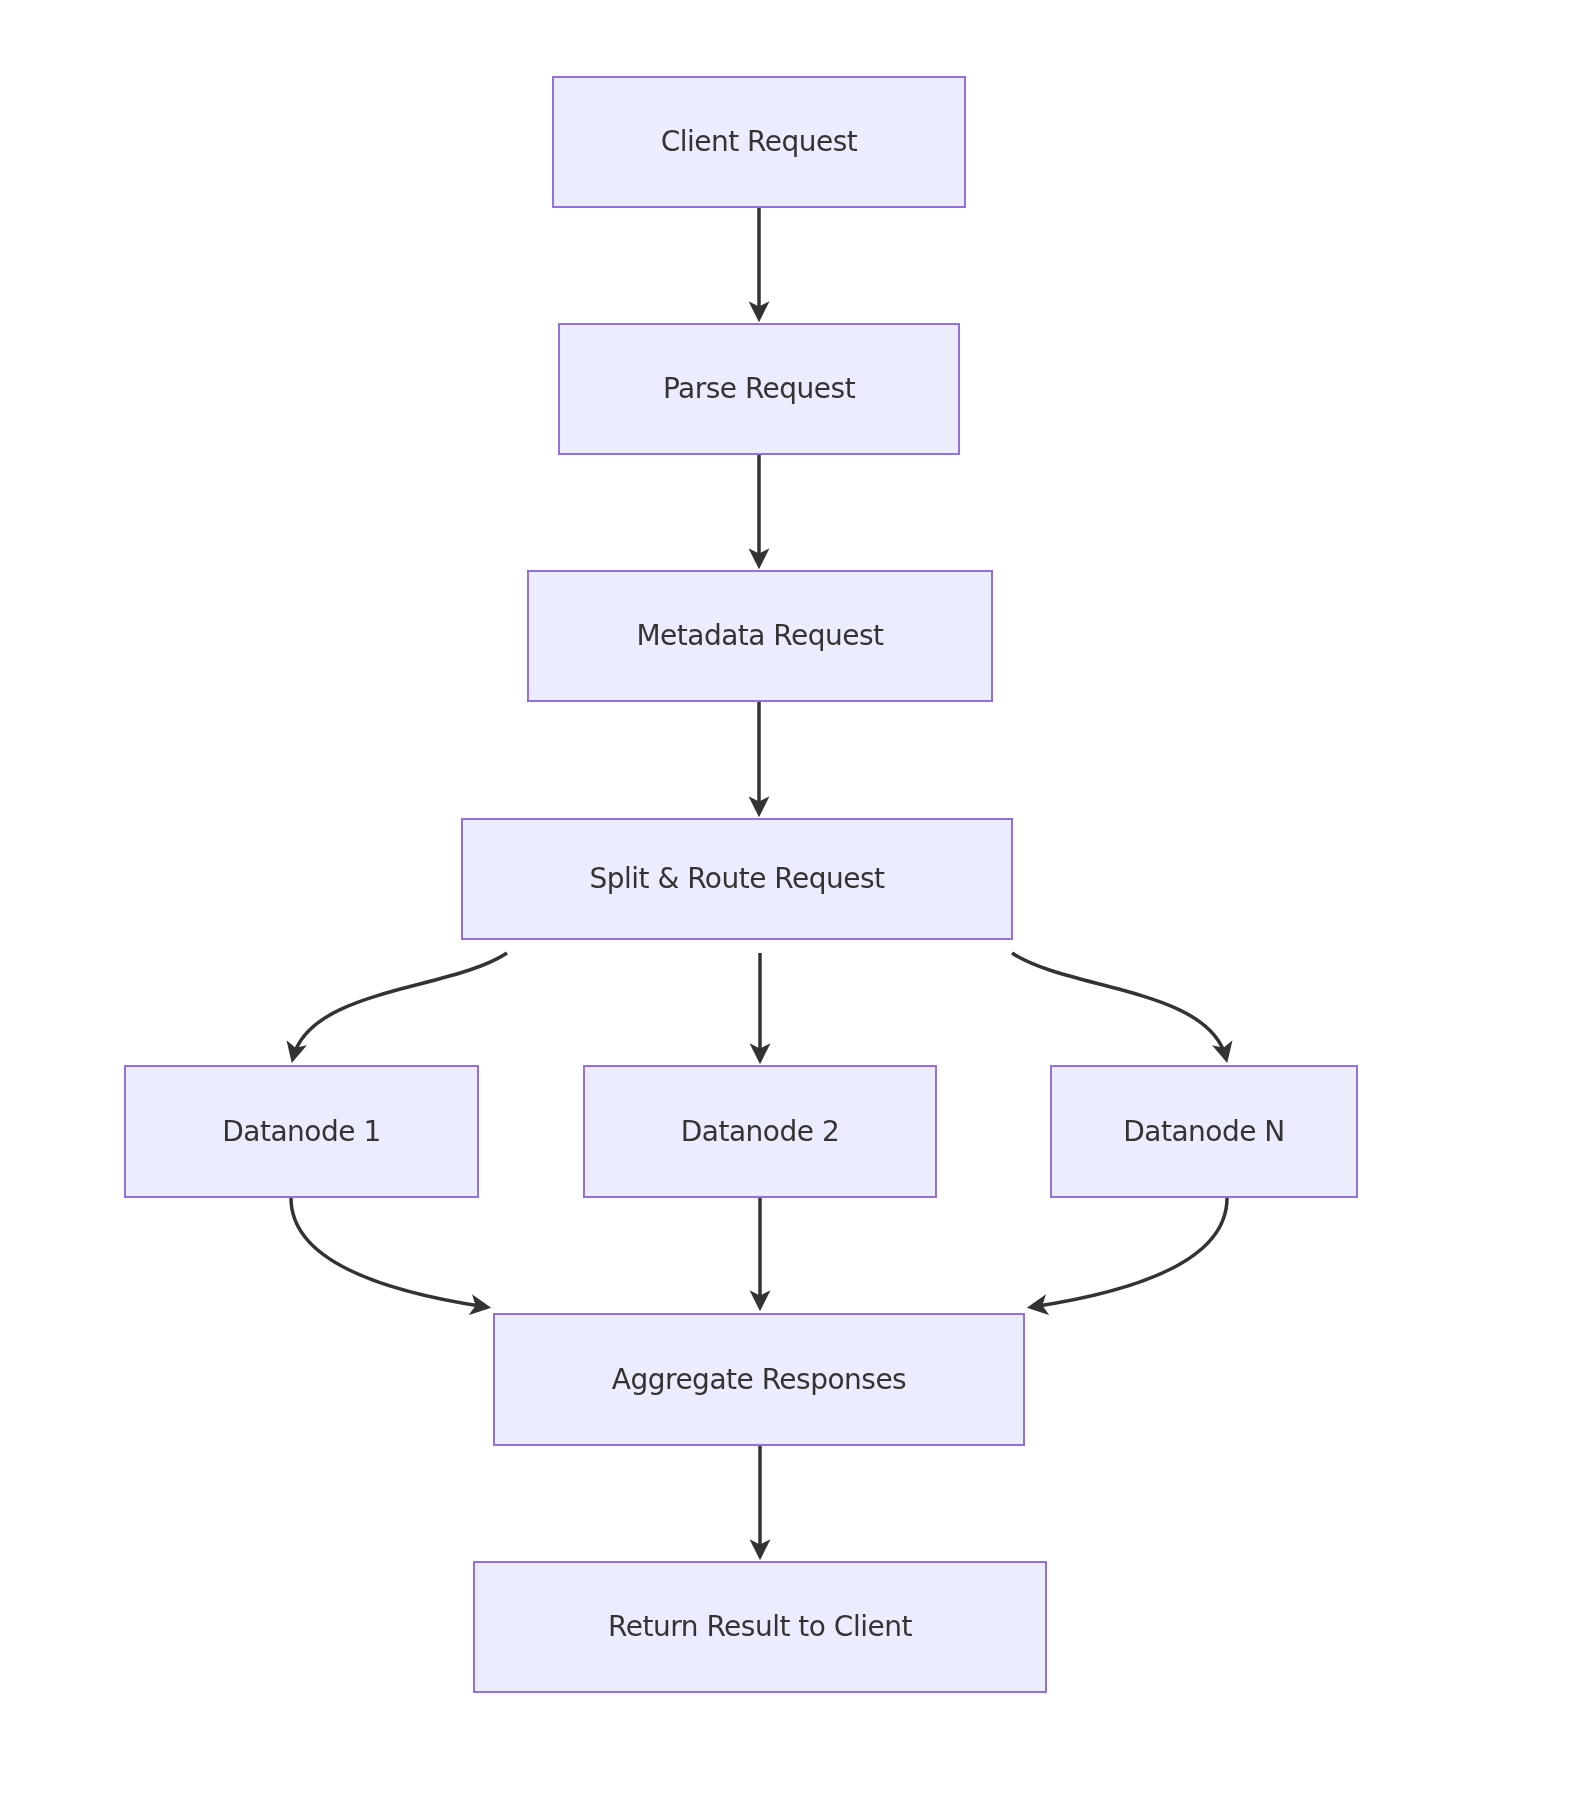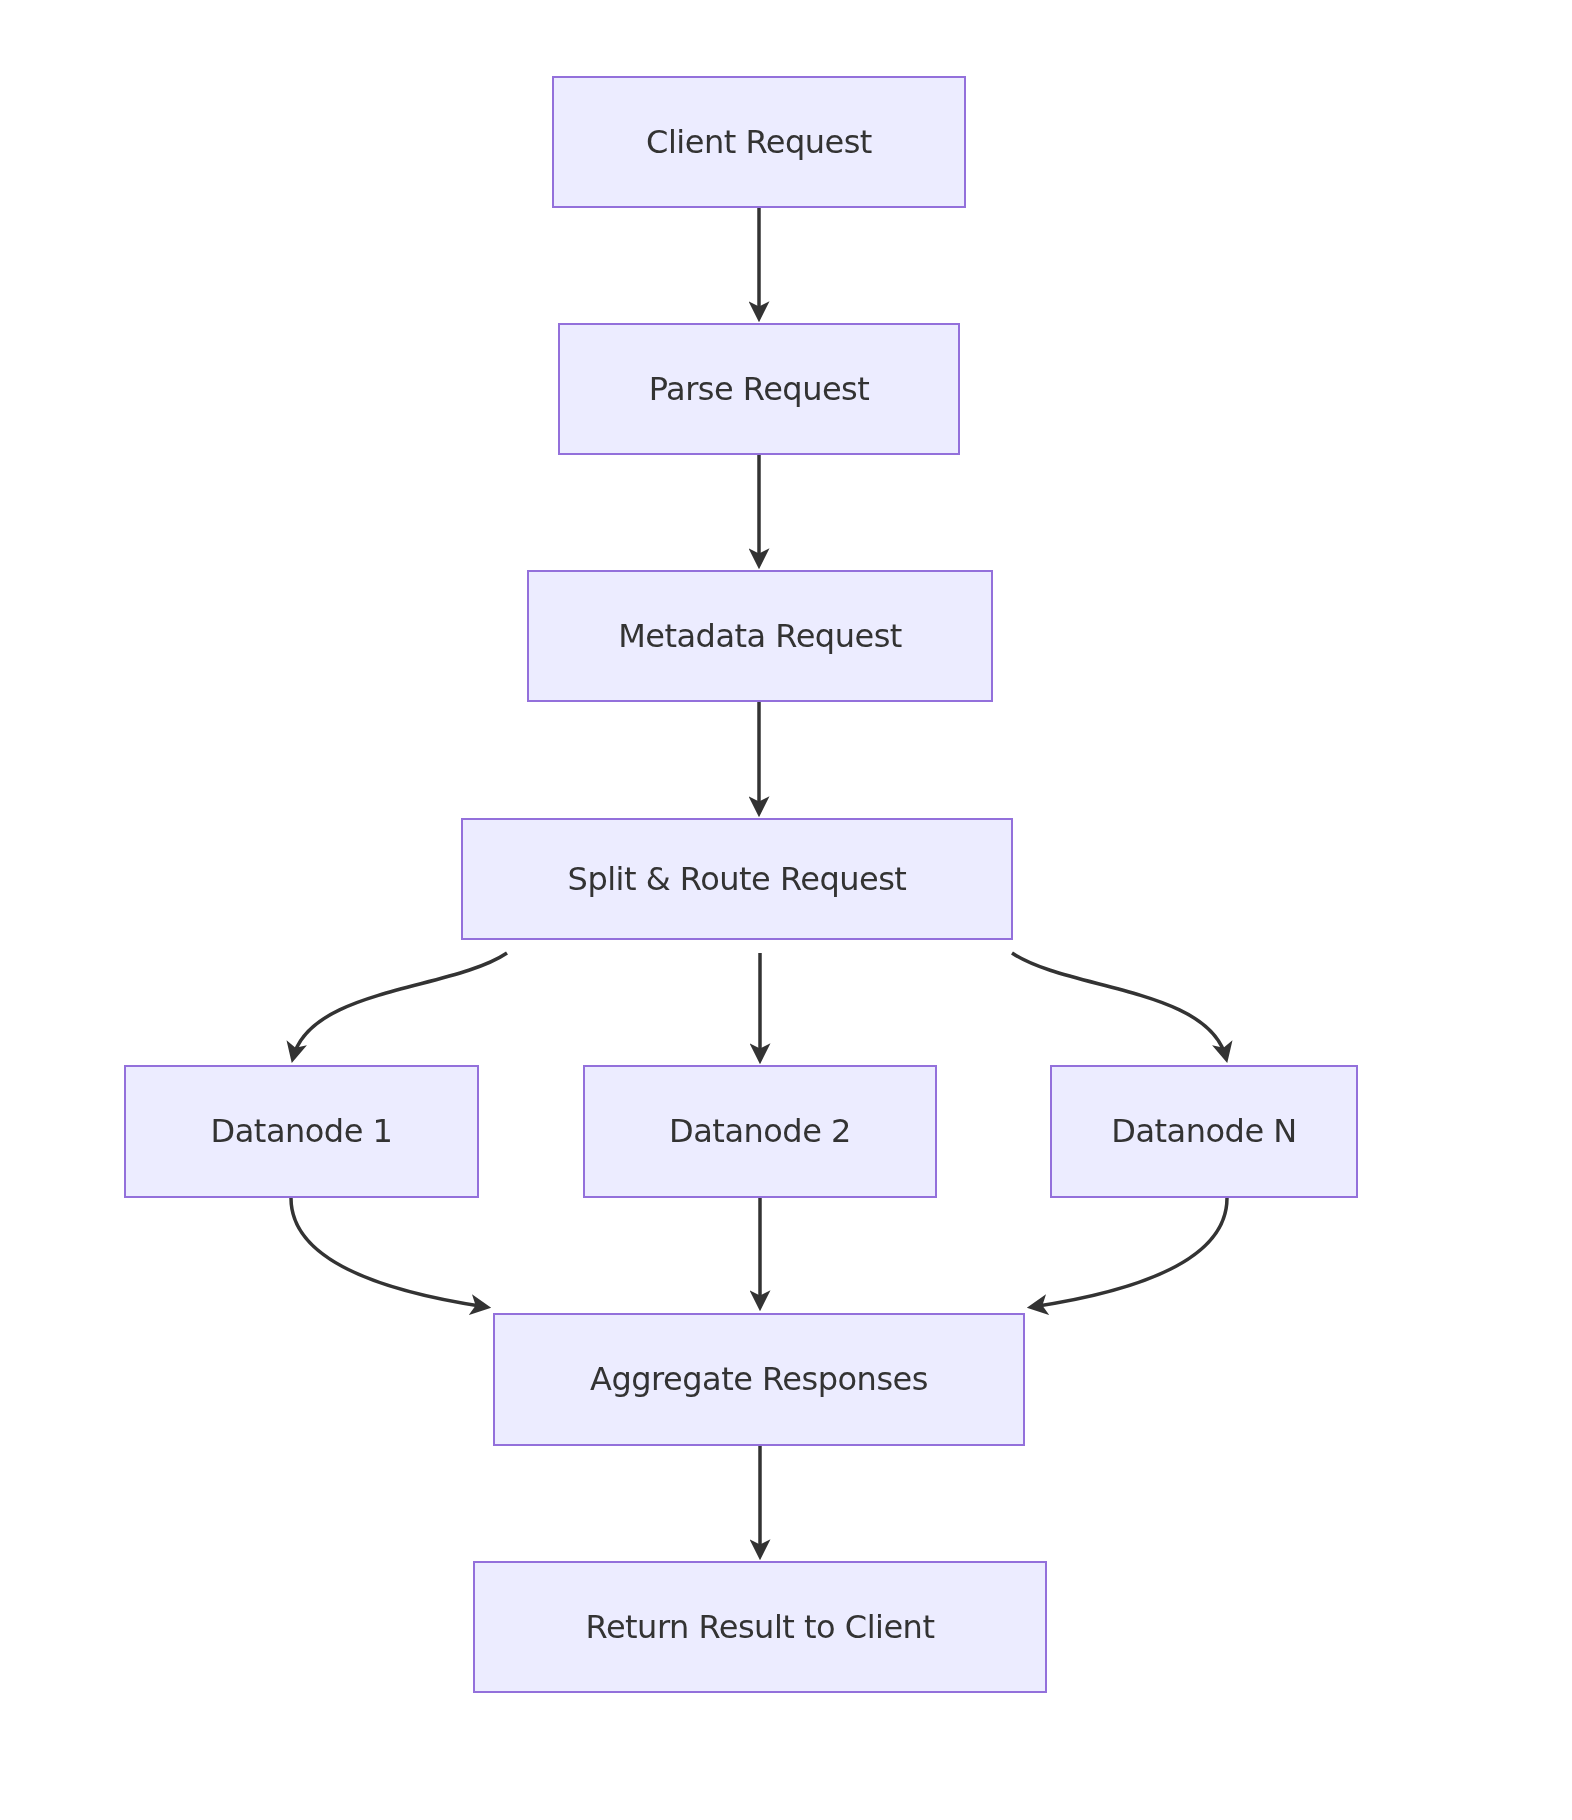--- a/index.html
+++ b/index.html
@@ -36,21 +36,21 @@
     position:absolute;
     box-sizing:border-box;
     background:var(--node-fill);
     border:2.5px solid var(--node-border);
     display:flex;
     align-items:center;
     justify-content:center;
     text-align:center;
   }
   .node .label{
-    font-size:32px;
+    font-size:28px;
     letter-spacing:-0.5px;
     color:var(--label-text);
     white-space:nowrap;
     line-height:1.2;
   }
   
   .n-client  {left:552px; top:76px;   width:414px; height:132px;}
   .n-parse   {left:558px; top:323px;  width:402px; height:132px;}
   .n-metadata{left:527px; top:570px;  width:466px; height:132px;}
   .n-split   {left:461px; top:818px;  width:552px; height:122px;}

